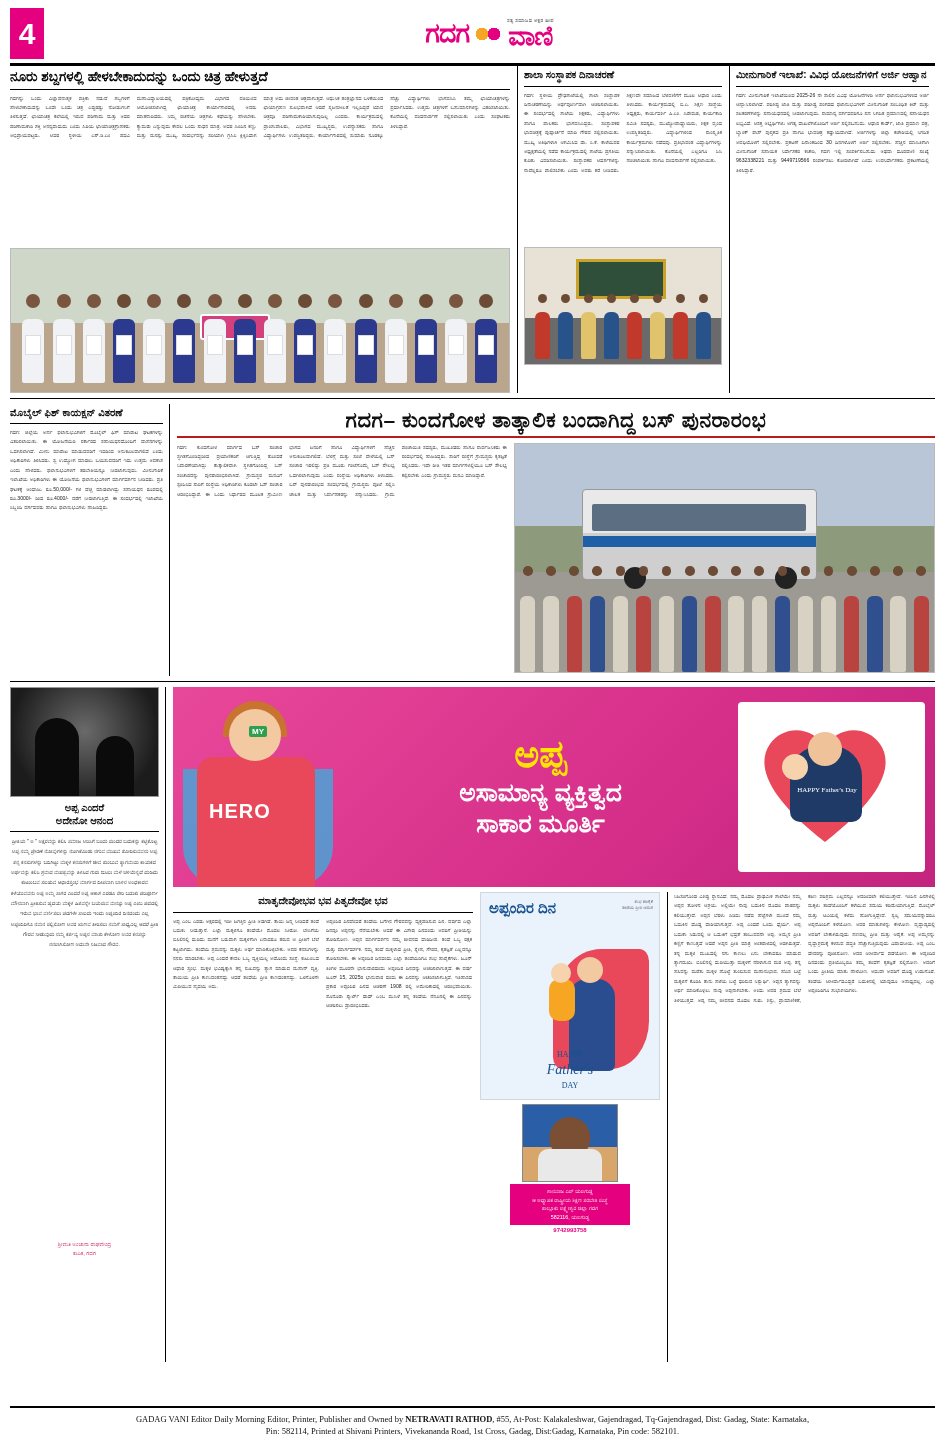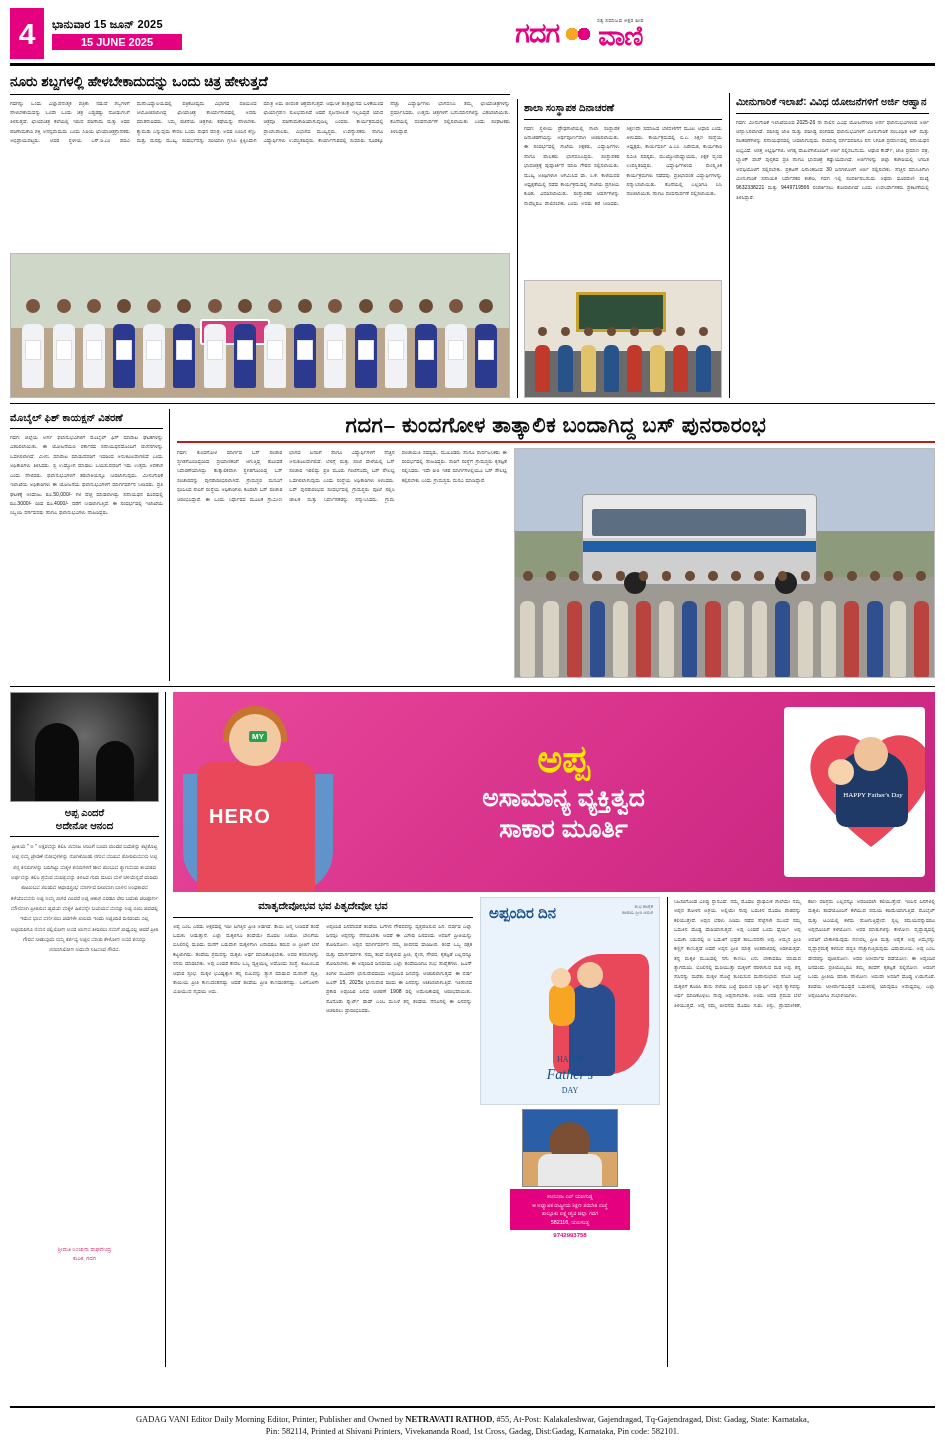--- a/index.html
+++ b/index.html
@@ -138,22 +138,20 @@
     font-size: 10px;
     font-weight:bold;
     line-height:1.25;
     margin:3px 0 4px;
   }
 
   
   .top-zone {
     display:flex;
     gap:7px;
-    margin-top:5px;
-    align-items:flex-end;
   }
   .col-a { width: 500px; }
   .col-b { width: 205px; border-left:1px solid #000; padding-left:6px; }
   .col-c { width: 200px; border-left:1px solid #000; padding-left:6px; }
 
   .photo {
     position:relative;
     overflow:hidden;
     border:1px solid #bbb;
   }
@@ -289,21 +287,21 @@
     color:#fff;
     padding: 0 6px;
   }
   .fd-ad .adtext .l1 {
     font-size: 38px; font-weight:bold; color:#ffe400; line-height:1;
     margin-bottom:4px;
   }
   .fd-ad .adtext .l2 { font-size: 25px; font-weight:bold; line-height:1.25; }
   .fd-ad .adtext .l3 { font-size: 25px; font-weight:bold; line-height:1.25; }
   .fd-ad .heart-card {
-    width: 141px; height:170px; background:#fff; border-radius:4px;
+    width: 187px; height:170px; background:#fff; border-radius:4px;
     margin-right:10px; position:relative; overflow:hidden;
   }
   .fd-ad .heart-card .heart {
     position:absolute; left:18px; top:16px; width:138px; height:124px;
     background:#e8485a;
     clip-path: path("M69,124 C10,78 0,46 14,26 C28,6 58,8 69,30 C80,8 110,6 124,26 C138,46 128,78 69,124 Z");
   }
   .fd-ad .heart-card .dad {
     position:absolute; left:52px; top:44px; width:72px; height:76px;
     background:#1f3a66; border-radius:30px 30px 10px 10px;
@@ -409,24 +407,20 @@
   }
   .footer b { font-weight:bold; }
 </style>
 </head>
 <body>
 
 <div class="page">
 
   <div class="masthead">
     <div class="page-num">4</div>
-    <div class="date-block">
-      <div class="date-kn">ಭಾನುವಾರ 15 ಜೂನ್ 2025</div>
-      <div class="date-en">15 JUNE 2025</div>
-    </div>
     <div class="logo-wrap">
       <span class="logo-kn">ಗದಗ</span>
       <span class="swirl"></span>
       <span class="logo-badge">
         <span class="sub">ಸತ್ಯ ಸಮಾಜದ ಅಕ್ಷರ ದೀಪ</span>
         <span class="main">ವಾಣಿ</span>
       </span>
     </div>
   </div>
 

